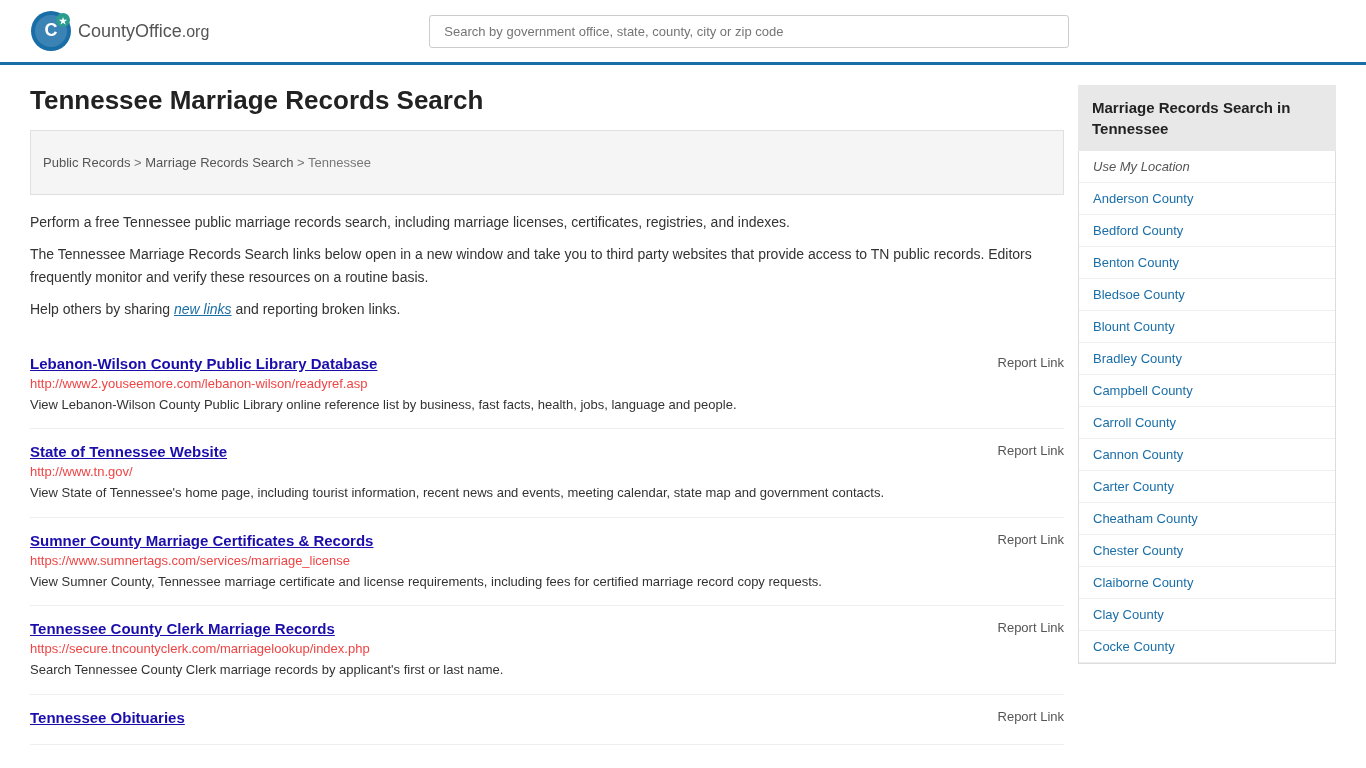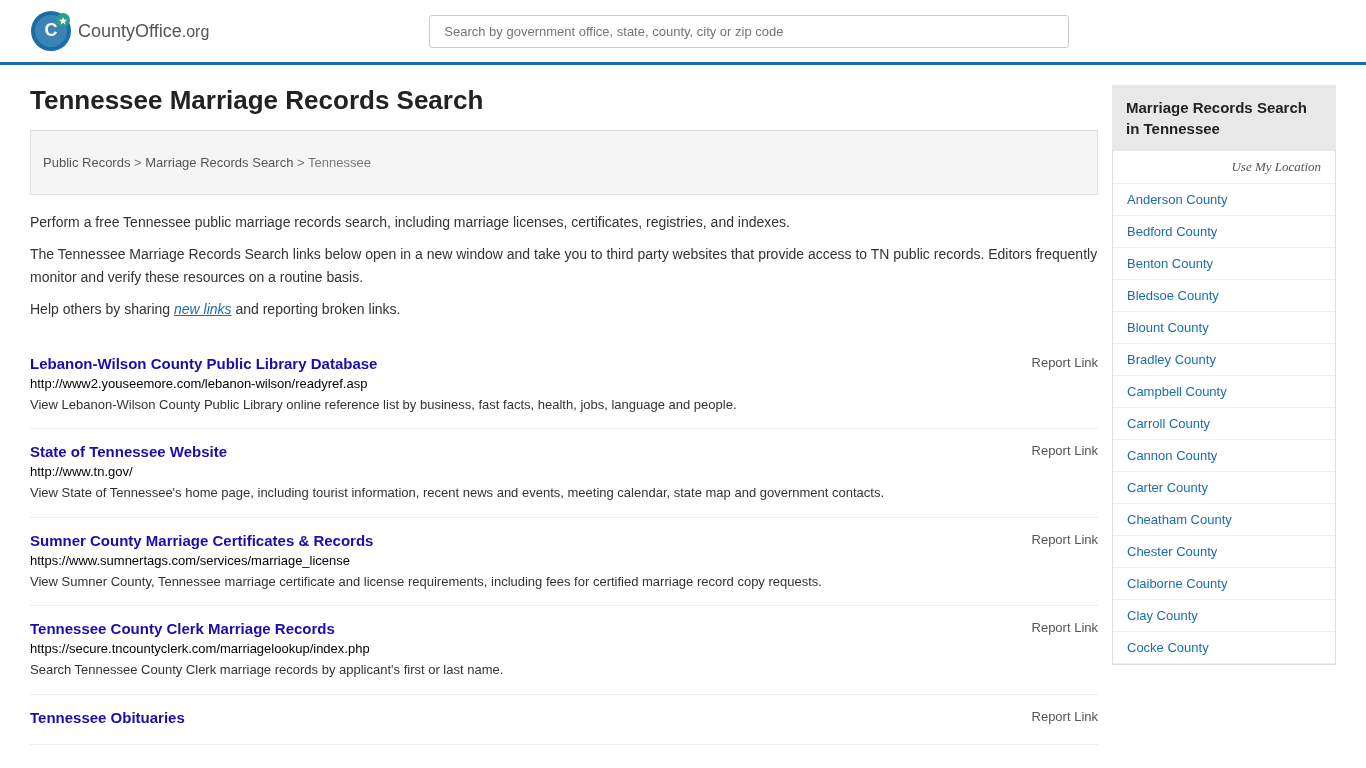--- a/index.html
+++ b/index.html
@@ -114,42 +114,43 @@
     .record-header {
       display: flex;
       justify-content: space-between;
       align-items: flex-start;
       margin-bottom: 4px;
     }
     .record-title {
       font-size: 15px;
       font-weight: bold;
       color: #1a0dab;
+      text-decoration: underline;
       cursor: pointer;
     }
     .record-report {
       font-size: 13px;
       color: #555;
       white-space: nowrap;
       cursor: pointer;
     }
     .record-url {
       font-size: 13px;
-      color: #000000;
+      color: #ef4444;
       margin-bottom: 4px;
     }
     .record-desc {
       font-size: 13px;
       color: #333;
       line-height: 1.5;
     }
 
     
     #sidebar {
-      width: 224px;
+      width: 258px;
       flex-shrink: 0;
     }
     #sidebar-header {
       background: #e8e8e8;
       padding: 12px 14px;
       font-size: 15px;
       font-weight: bold;
       color: #222;
       margin-bottom: 0;
       line-height: 1.4;
@@ -161,24 +162,23 @@
     .sidebar-item {
       padding: 8px 14px;
       border-bottom: 1px solid #eee;
       font-size: 13px;
     }
     .sidebar-item a {
       color: #1a6ea8;
       text-decoration: none;
     }
     .sidebar-item.use-location {
-      text-align: right;
+      text-align: left;
       color: #555;
       font-style: italic;
-      font-family: Liberation Serif, serif;
     }
     .sidebar-item.use-location a {
       color: #555;
     }
   </style>
 </head>
 <body>
 
 <div id="header">
   <div id="logo-area">

